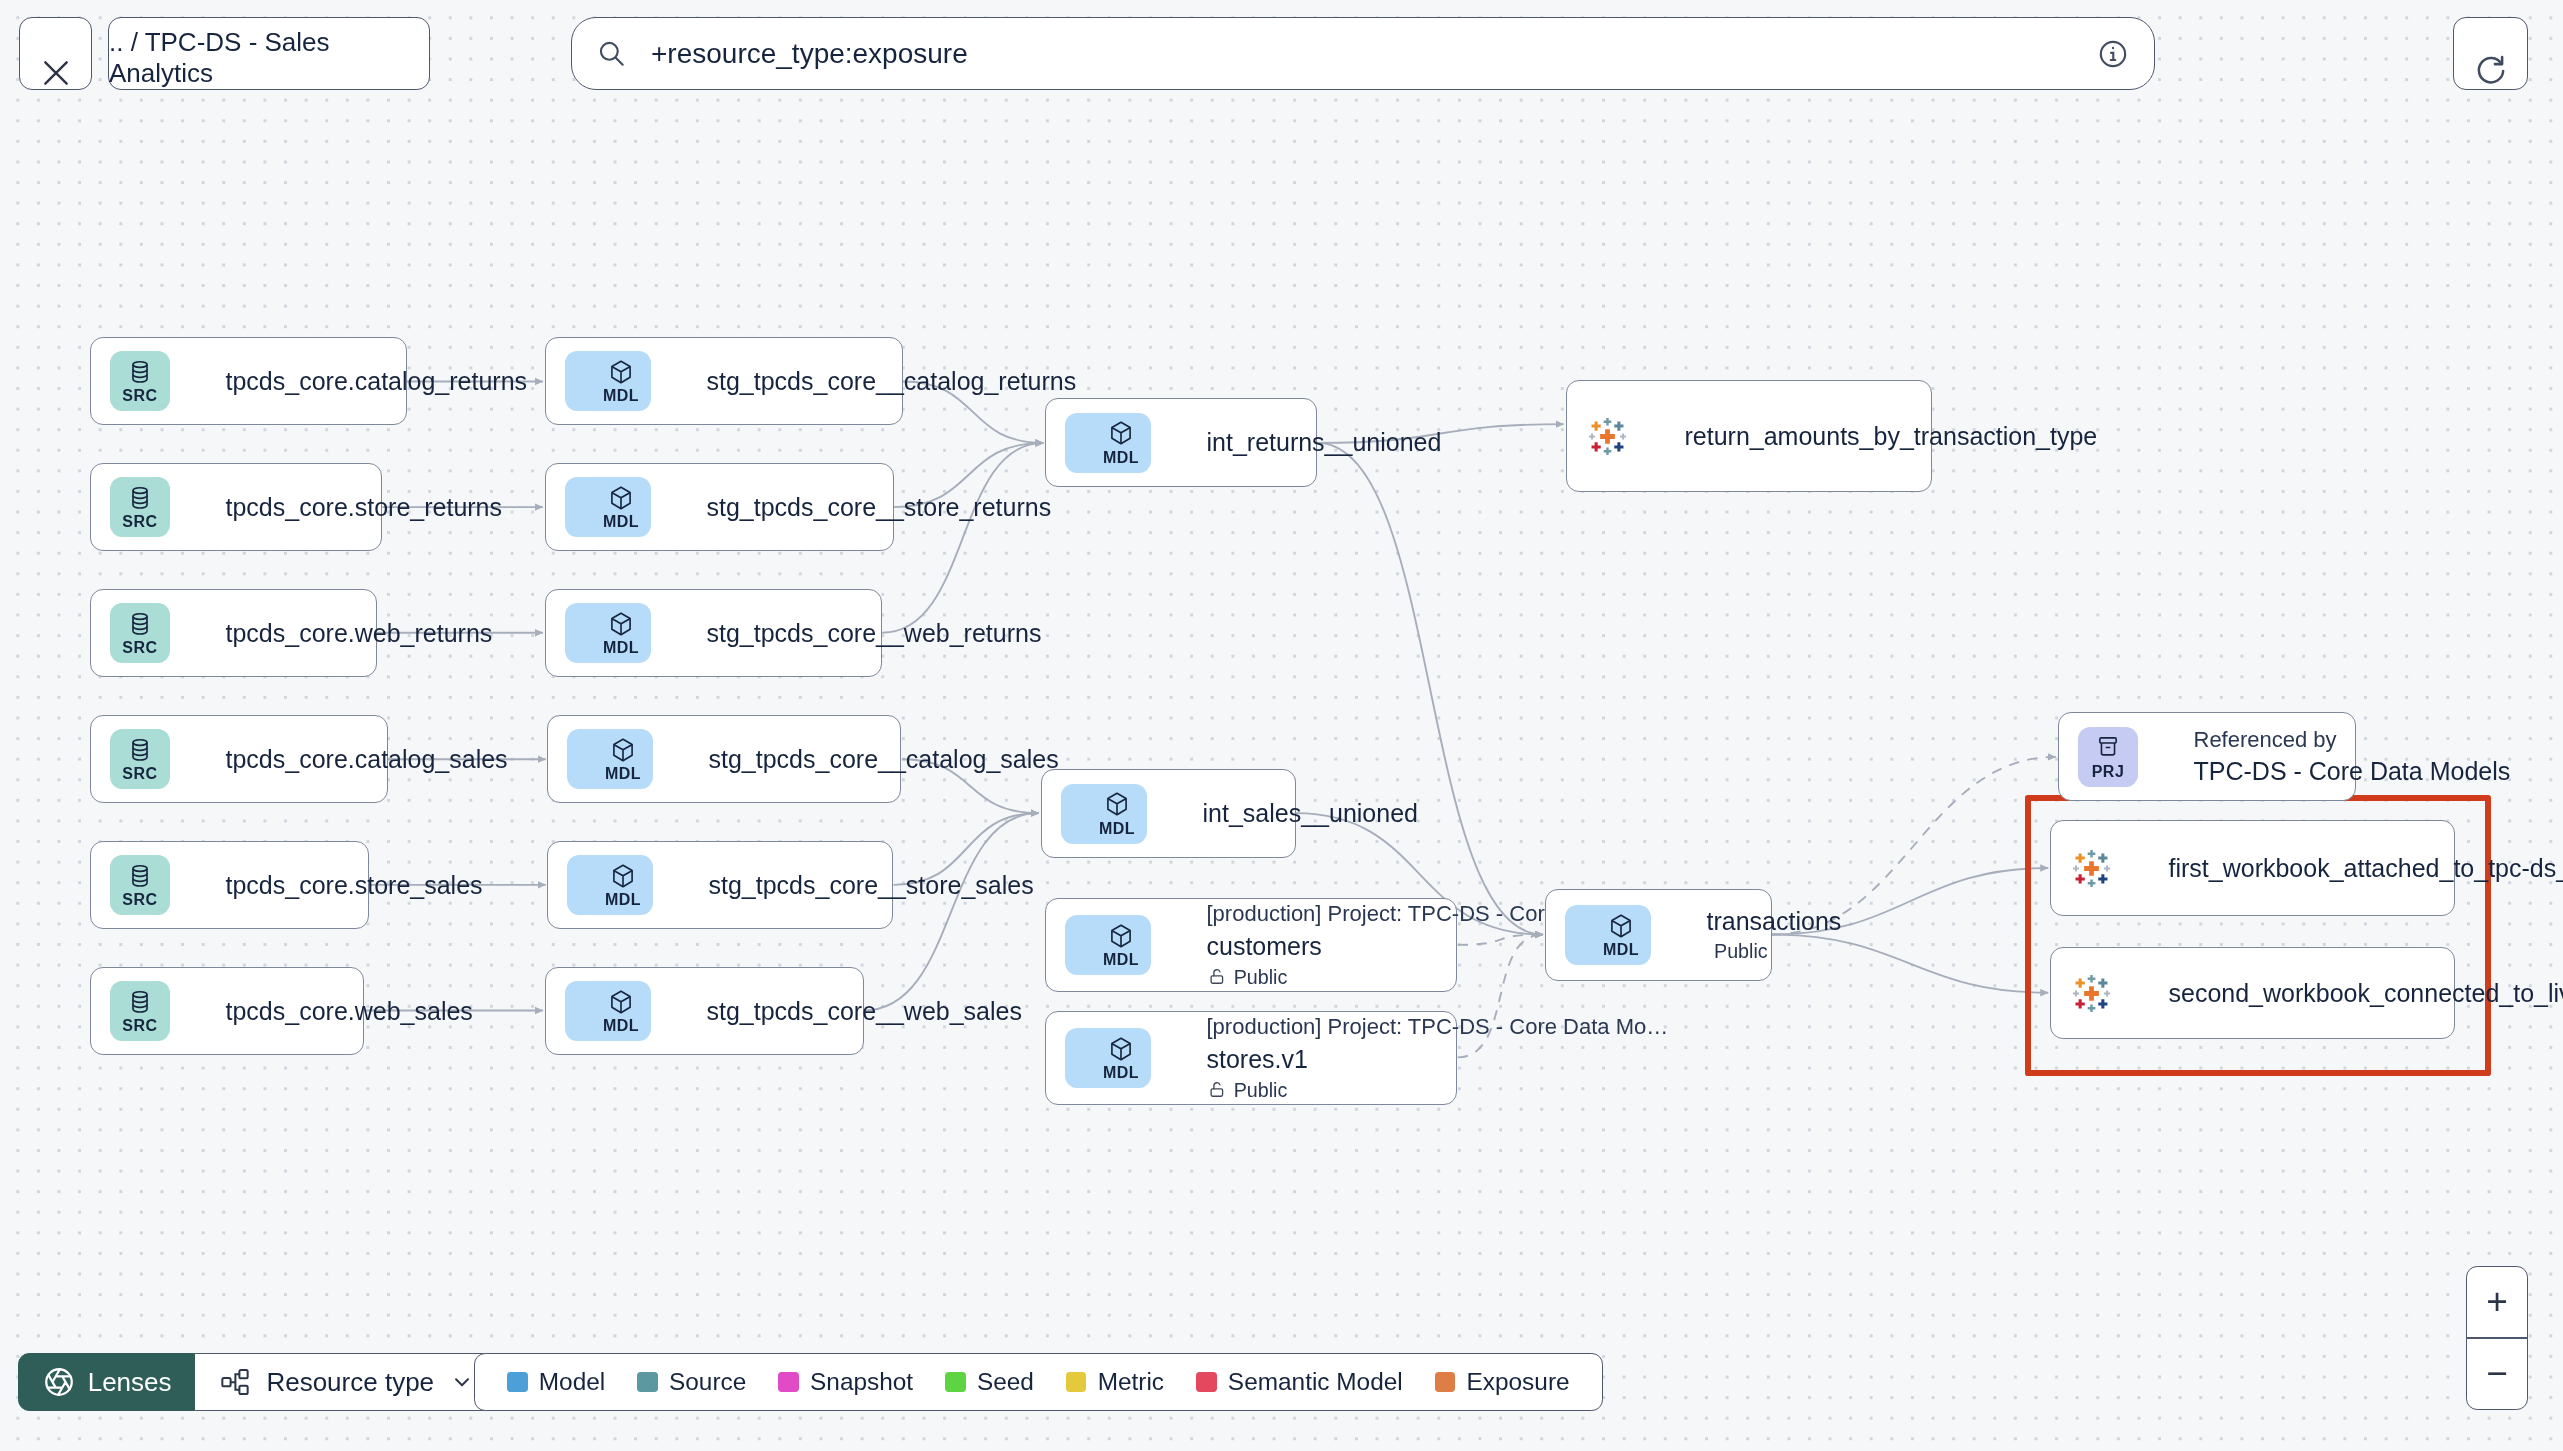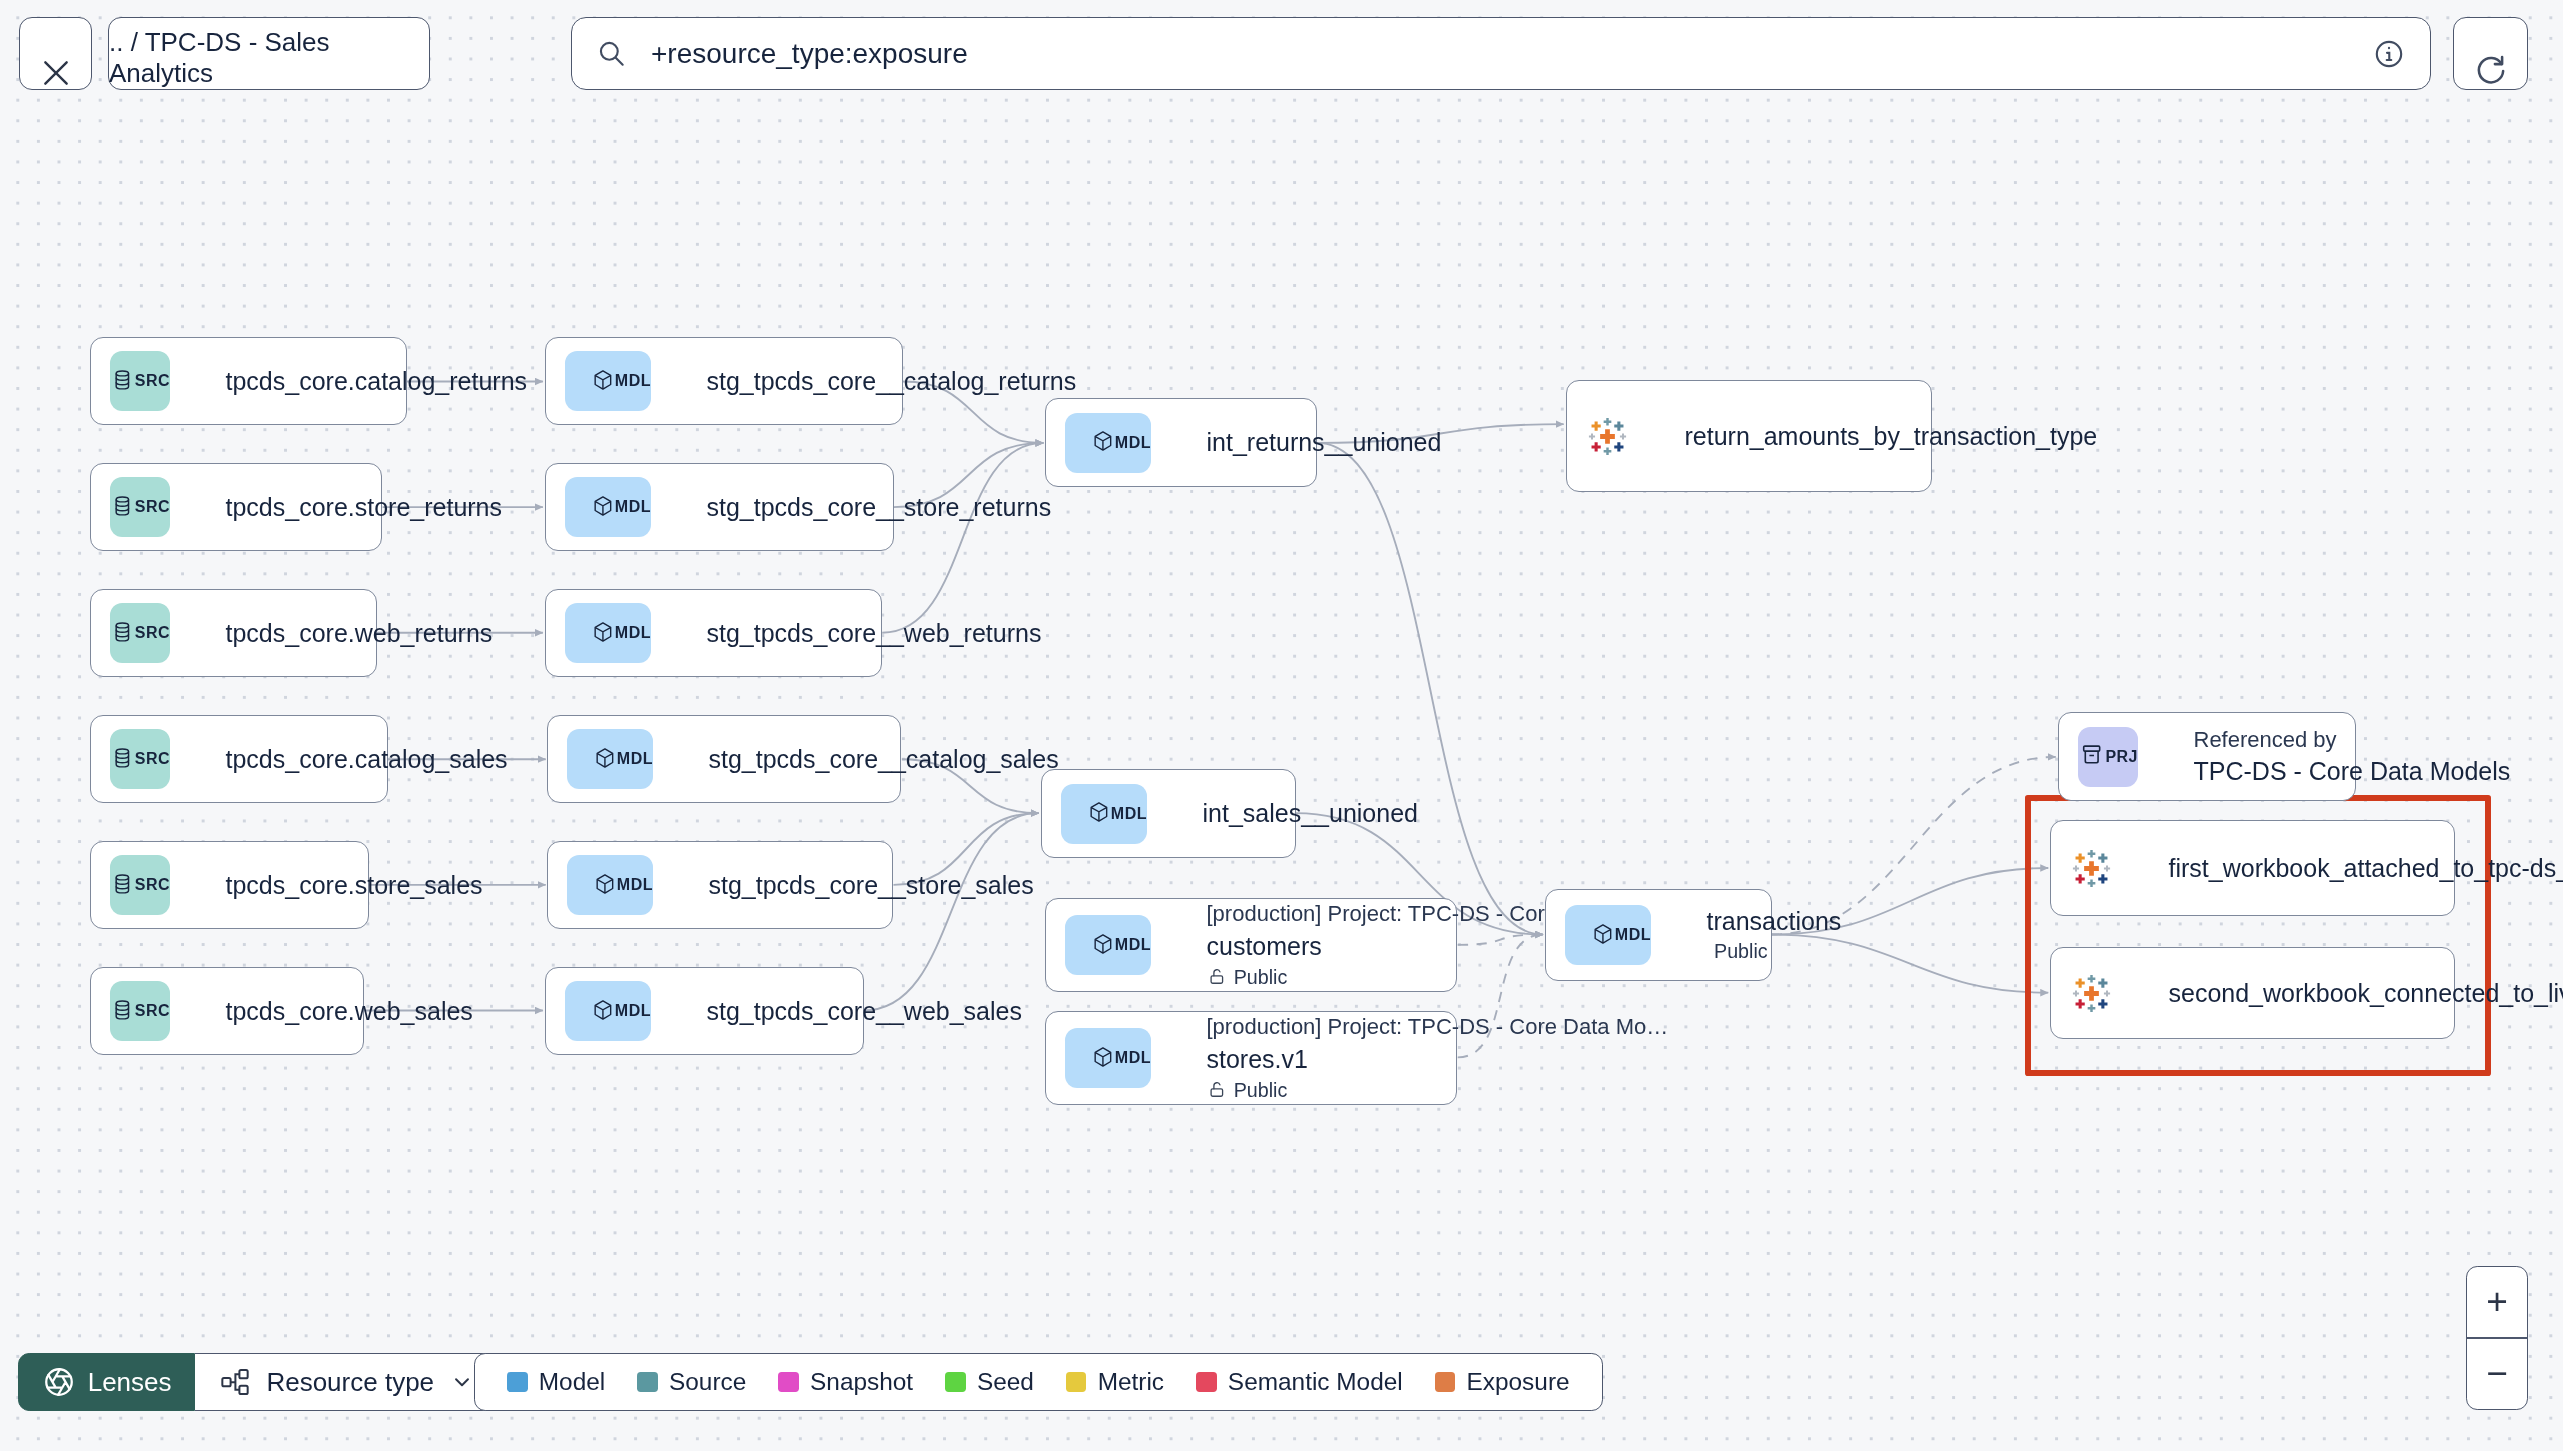--- a/index.html
+++ b/index.html
@@ -11,39 +11,39 @@
     background-size:20.6px 20.6px;background-position:7.5px 7.5px;
   }
   
   .hdr-btn{
     position:absolute;background:#fff;border:1.9px solid #4d576d;border-radius:13px;
     display:flex;align-items:flex-end;justify-content:center;box-sizing:border-box;z-index:6;
   }
   #close-btn{left:19px;top:17px;width:73px;height:73px;}
   #breadcrumb-btn{left:108px;top:17px;width:322px;height:73px;font-size:26px;}
   #search-bar{
-    position:absolute;left:571px;top:17px;width:1860px;height:73px;background:#fff;
-    border:1.9px solid #4d576d;border-radius:15px;display:flex;align-items:center;
+    position:absolute;left:571px;top:17px;width:1584px;height:73px;background:#fff;
+    border:1.9px solid #4d576d;border-radius:25px;display:flex;align-items:center;
     box-sizing:border-box;padding:0 24.4px;z-index:6;
   }
   #search-input{
     flex:1;border:none;outline:none;font-size:28px;color:#17243d;margin-left:20.6px;
     font-family:"Liberation Sans",sans-serif;background:transparent;
   }
   #refresh-btn{left:2453px;top:17px;width:75px;height:73px;}
   
   #edge-layer{position:absolute;left:0;top:0;width:2563px;height:1451px;z-index:1;}
   #highlight-box{position:absolute;border:6.6px solid #d03b1c;border-radius:2.8px;z-index:2;box-sizing:border-box;}
   .node{
     position:absolute;background:#fff;border:1.9px solid #7e889b;border-radius:13px;
     display:flex;align-items:center;gap:22.5px;box-sizing:border-box;z-index:3;
     padding:0 24.4px 0 19px;white-space:nowrap;
   }
   .badge{
-    width:60px;height:60px;border-radius:12.2px;display:flex;flex-direction:row;
+    width:60px;height:60px;border-radius:12.2px;display:flex;flex-direction:column;
     align-items:center;justify-content:center;flex:none;
     font-size:16px;font-weight:700;letter-spacing:0.5px;color:#17243d;line-height:1;
   }
   .badge svg{display:block;margin-bottom:2.8px;}
   .badge-source{background:#a9ddd6;}
   .badge-model{background:#b6dcfa;padding-left:26px;}
   .badge-project{background:#c6cbf4;}
   .tab-icon{flex:none;display:flex;align-items:center;}
   .node-text{display:flex;flex-direction:column;justify-content:center;gap:4.7px;min-width:0;margin-left:33px;}
   .node-name{font-size:25px;color:#17243d;}

